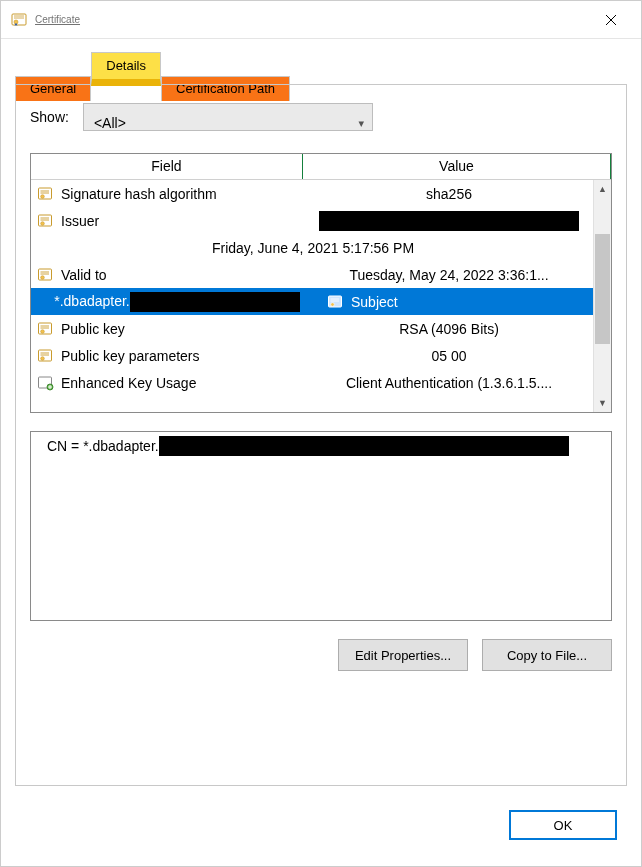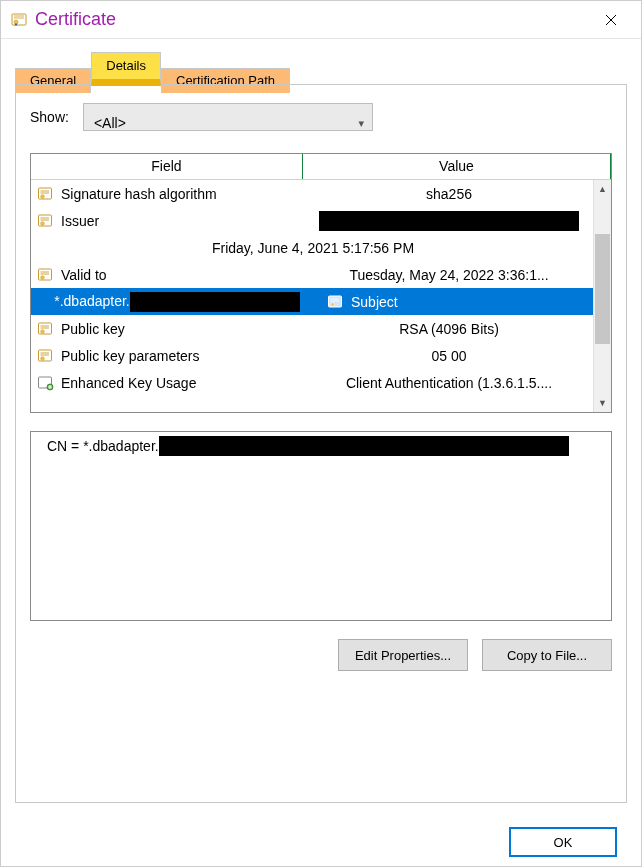--- a/index.html
+++ b/index.html
@@ -26,21 +26,21 @@
       padding: 0 8px 0 10px;
       border-bottom: 1px solid #e5e5e5;
     }
     .titlebar-icon {
       width: 16px; height: 16px;
       margin-right: 8px;
       display: inline-flex;
       align-items: center;
       justify-content: center;
     }
-    .title-text { font-size: 18px; color: #a21caf; }
+    .title-text { font-size: 10px; color: #737373; text-decoration: underline; }
     .titlebar-spacer { flex: 1; }
     .close-btn {
       width: 44px; height: 30px;
       display: flex; align-items: center; justify-content: center;
       color: #000;
     }
     .content {
       flex: 1;
       padding: 10px 14px 12px 14px;
       display: flex;
@@ -58,22 +58,22 @@
       border: 1px solid #c8c8c8;
       border-bottom: none;
       background: #fff;
       font-size: 13px;
       position: relative;
       top: 1px;
       color: #000;
       cursor: default;
     }
     .tab.inactive {
-      background: #fdba74;
-      top: 8px;
+      background: #f97316;
+      top: 16px;
       padding-top: 4px;
       padding-bottom: 5px;
     }
     .tab.active {
       background: #fde047;
       z-index: 2;
       border-bottom: 7px solid #eab308;
     }
     .tabpanel {
       border: 1px solid #c8c8c8;
@@ -214,21 +214,21 @@
       height: 32px;
       background: #e1e1e1;
       border: 1px solid #adadad;
       font-size: 13px;
       display: inline-flex;
       align-items: center;
       justify-content: center;
       padding: 0 16px;
     }
     .dialog-footer {
-      padding: 12px 24px 9px 0;
+      padding: 12px 24px 26px 0;
       display: flex;
       justify-content: flex-end;
     }
     .ok-btn {
       width: 108px;
       height: 30px;
       background: #fff;
       border: 2px solid #0078d7;
       font-size: 13px;
       display: inline-flex;

